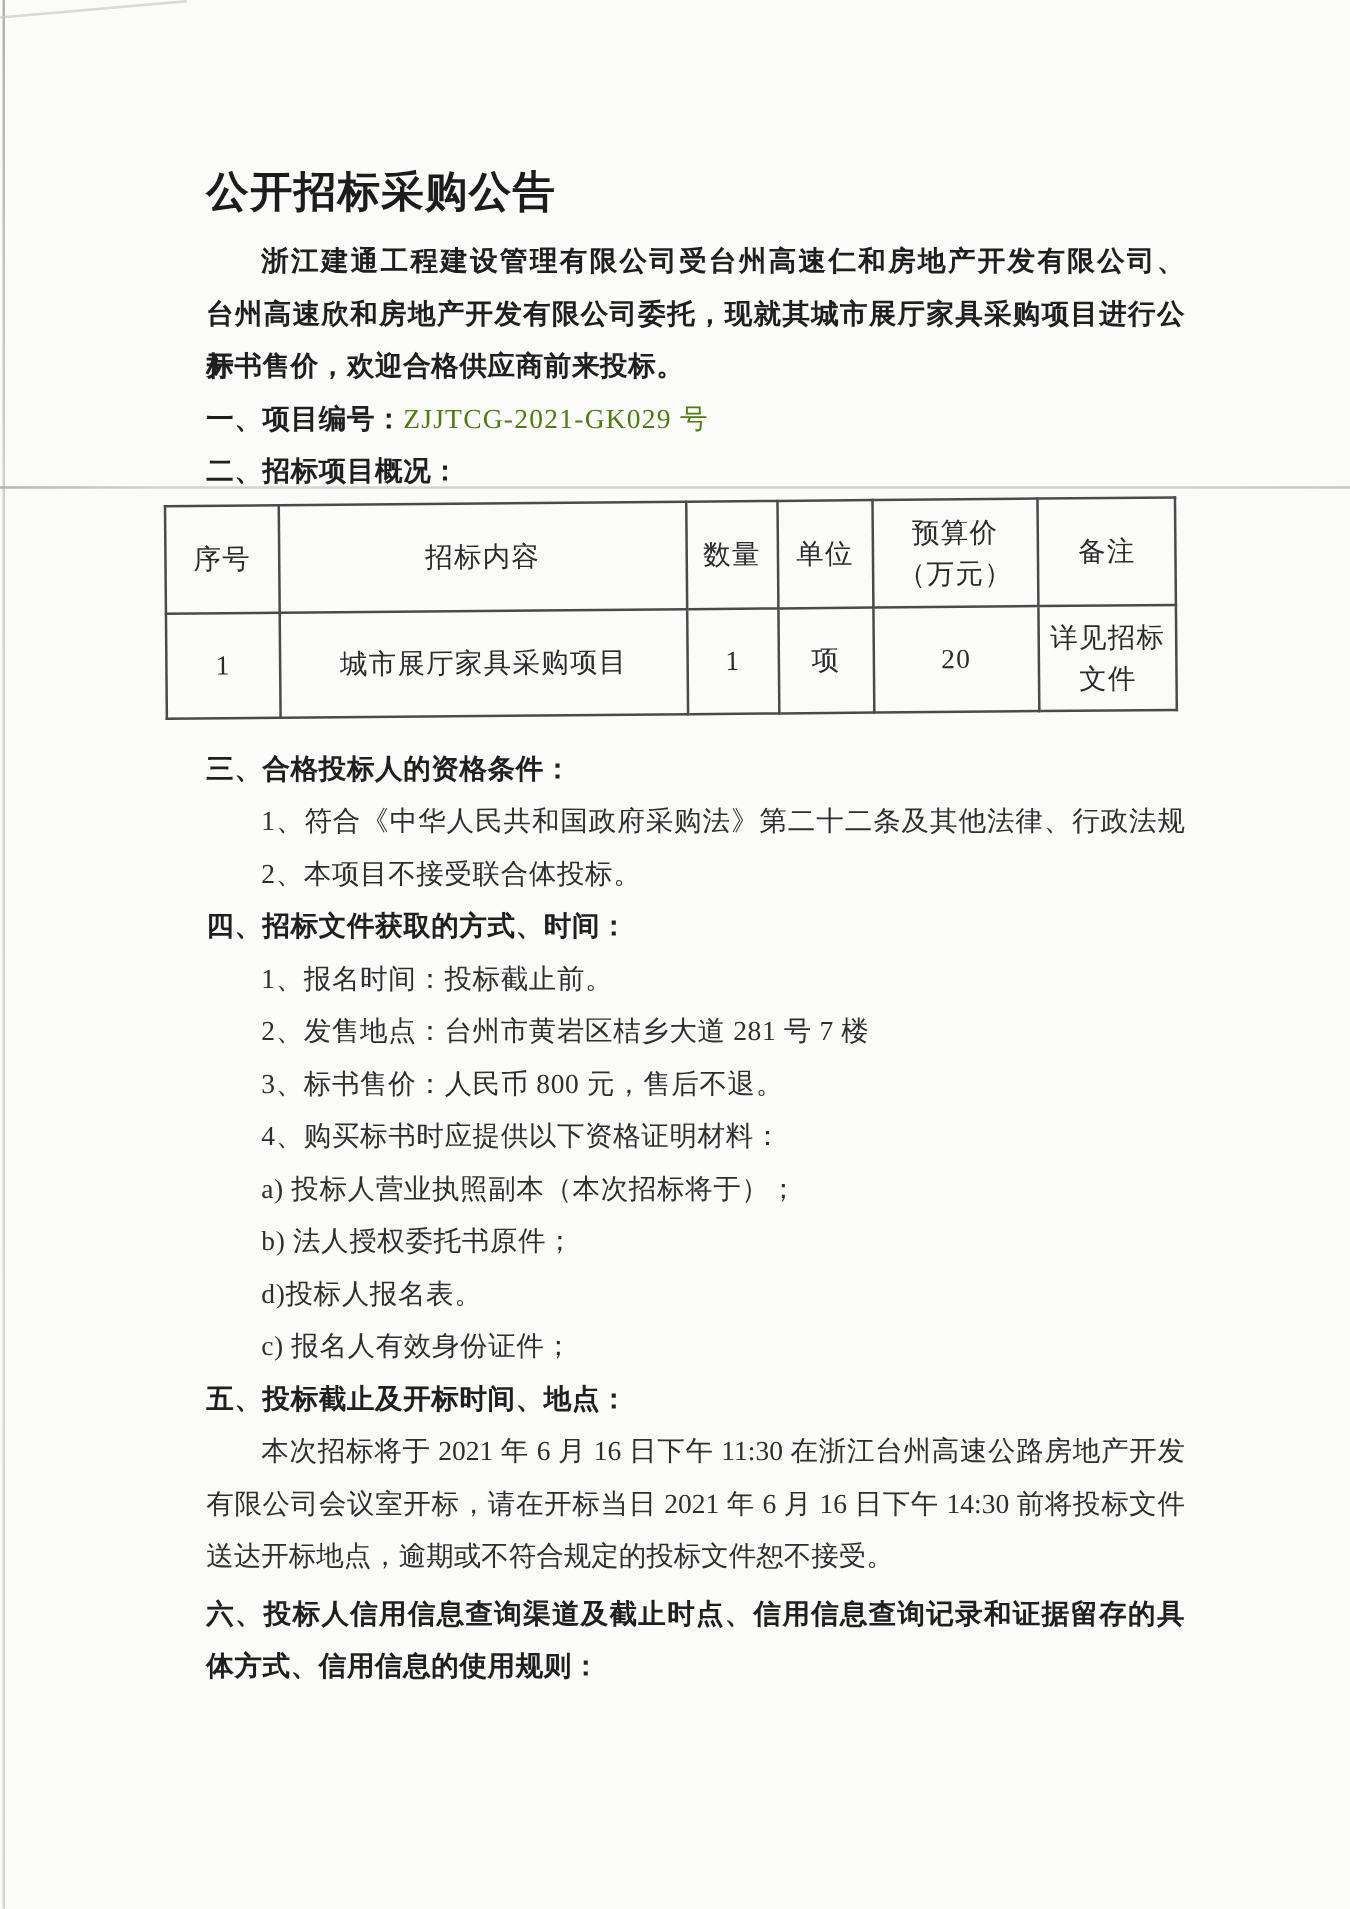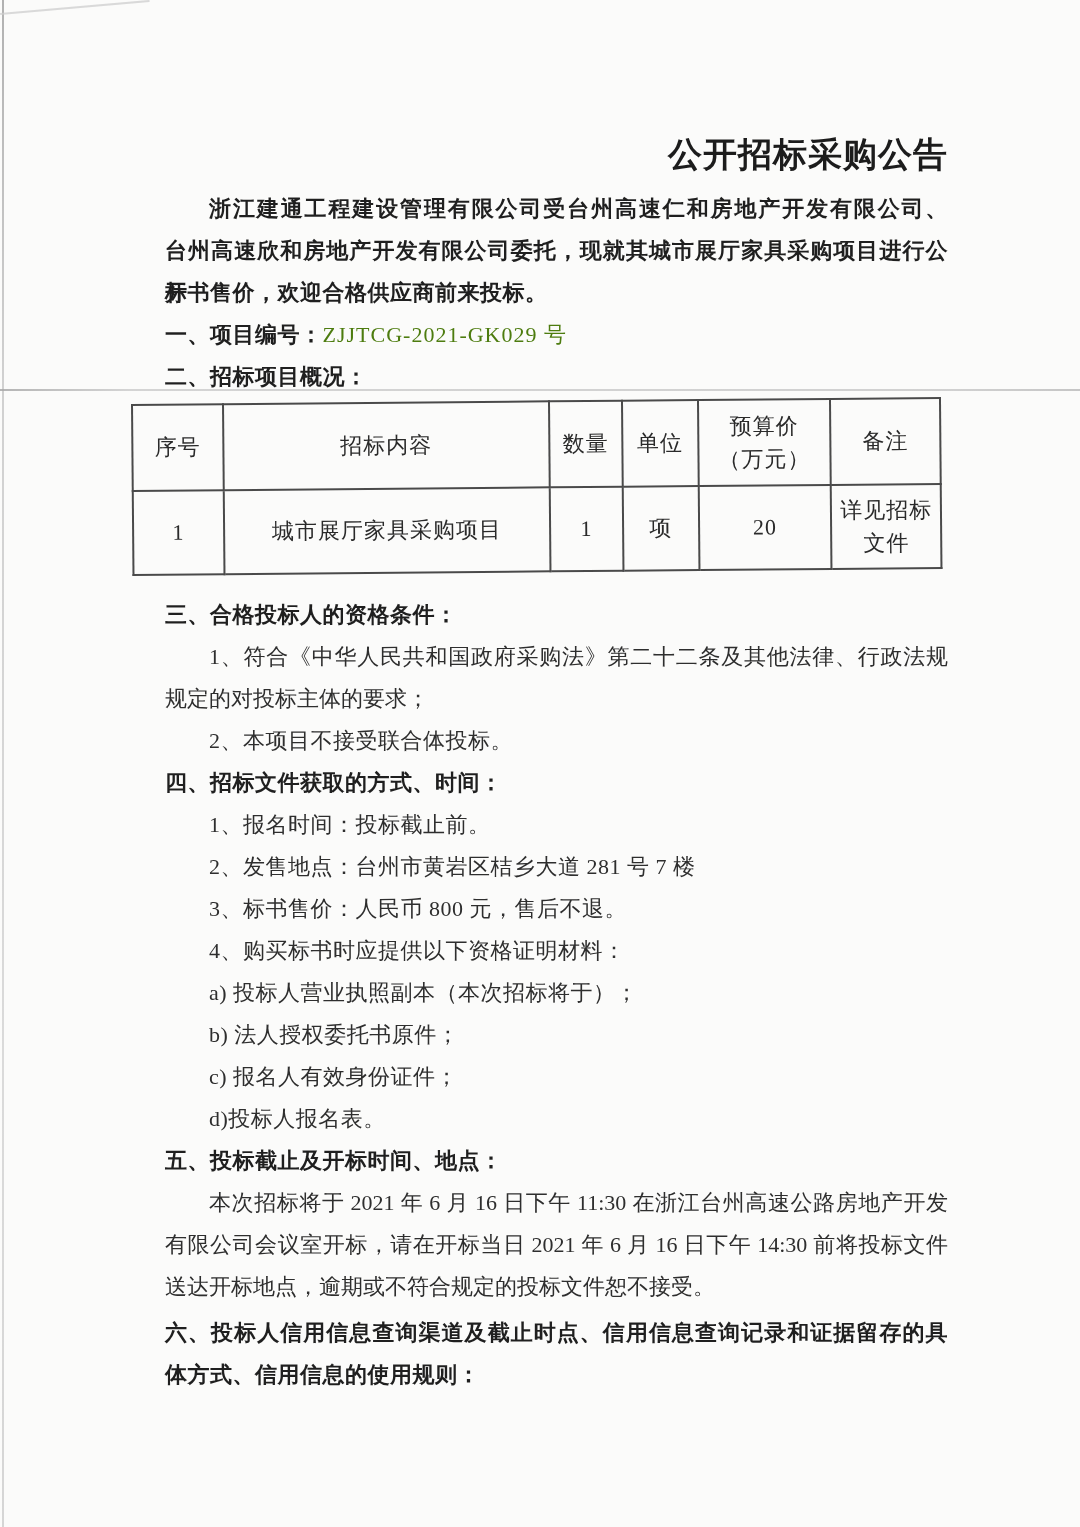--- a/index.html
+++ b/index.html
@@ -17,21 +17,21 @@
     background:linear-gradient(#9f9f9f,#c6c6c6 25%,#d2d2d2 70%,#cccccc);opacity:.8;}
   .corner-diag-line{position:absolute;left:0;top:13px;width:150px;height:2px;
     background:#cdcdcd;transform:rotate(-5deg);transform-origin:0 0;opacity:.75;}
   .scan-hline{position:absolute;left:0;top:389px;width:1080px;height:2px;
     background:linear-gradient(to right,#a8a8a8,#cdcdcd 12%,#c9c9c9 88%,#bcbcbc);opacity:.85;}
 
   .content{position:absolute;left:165px;top:0;width:783px;}
   .doc-title{
     margin:132px 0 12px 0;
     font-size:34px;line-height:44px;height:44px;
-    font-weight:bold;text-align:right;color:#1c1c1c;
+    font-weight:bold;text-align:left;color:#1c1c1c;
     font-family:"Liberation Sans","DejaVu Sans",sans-serif;
     letter-spacing:1px;white-space:nowrap;
   }
   .ln{font-size:22px;height:42px;line-height:42px;}
   .just{text-align:justify;text-align-last:justify;}
   .indent{text-indent:44px;}
   .bold{font-weight:bold;color:#1f1f1f;
     font-family:"Liberation Sans","DejaVu Sans",sans-serif;letter-spacing:.5px;}
   .sub{text-indent:44px;letter-spacing:.5px;}
   .code-value{font-weight:normal;font-family:"Liberation Serif","DejaVu Serif",serif;
@@ -108,34 +108,33 @@
             <div>文件</div>
           </td>
         </tr>
       </tbody>
         </table>
     </div>
 
     <div style="margin-top:18px;">
       <div class="ln bold">三、合格投标人的资格条件：</div>
       <div class="ln just indent">1、符合《中华人民共和国政府采购法》第二十二条及其他法律、行政法规</div>
-      <div class="ln">规定的对投标主体的要求；</div>
       <div class="ln sub">2、本项目不接受联合体投标。</div>
     </div>
 
     <div>
       <div class="ln bold">四、招标文件获取的方式、时间：</div>
       <div class="ln sub">1、报名时间：投标截止前。</div>
       <div class="ln sub">2、发售地点：台州市黄岩区桔乡大道 281 号 7 楼</div>
       <div class="ln sub">3、标书售价：人民币 800 元，售后不退。</div>
       <div class="ln sub">4、购买标书时应提供以下资格证明材料：</div>
       <div class="ln sub">a) 投标人营业执照副本（本次招标将于）；</div>
       <div class="ln sub">b) 法人授权委托书原件；</div>
+      <div class="ln sub">d)投标人报名表。</div>
       <div class="ln sub">c) 报名人有效身份证件；</div>
-      <div class="ln sub">d)投标人报名表。</div>
     </div>
 
     <div>
       <div class="ln bold">五、投标截止及开标时间、地点：</div>
       <div class="ln just indent">本次招标将于 2021 年 6 月 16 日下午 11:30 在浙江台州高速公路房地产开发</div>
       <div class="ln just">有限公司会议室开标，请在开标当日 2021 年 6 月 16 日下午 14:30 前将投标文件</div>
       <div class="ln">送达开标地点，逾期或不符合规定的投标文件恕不接受。</div>
     </div>
 
     <div style="margin-top:4px;">

